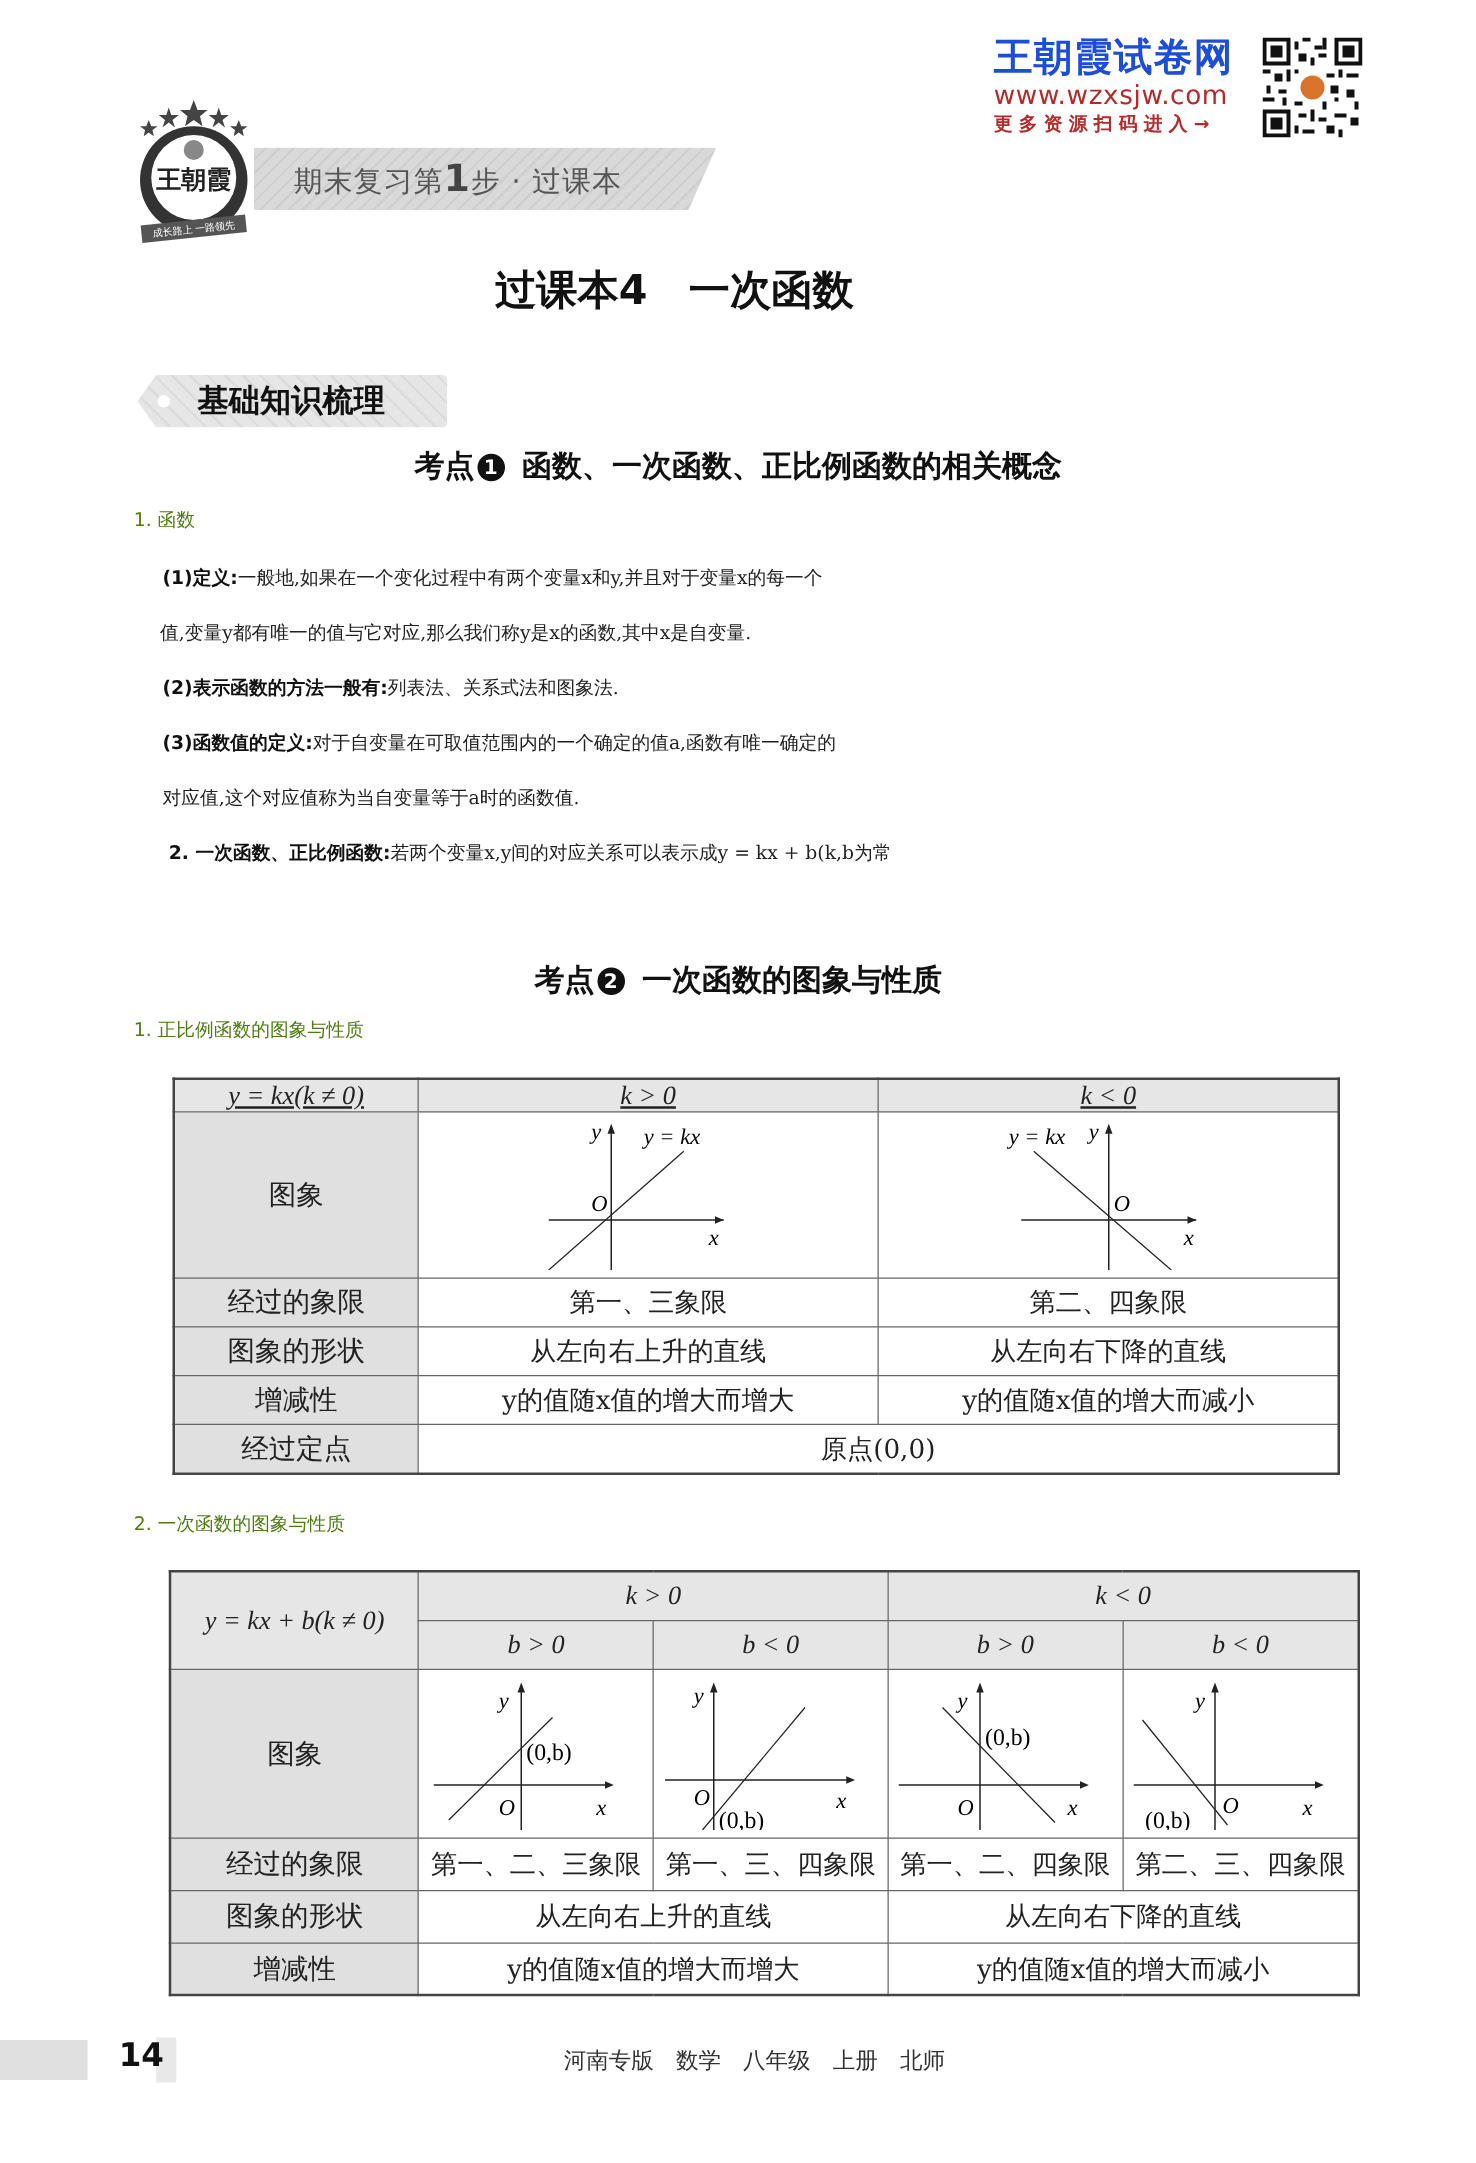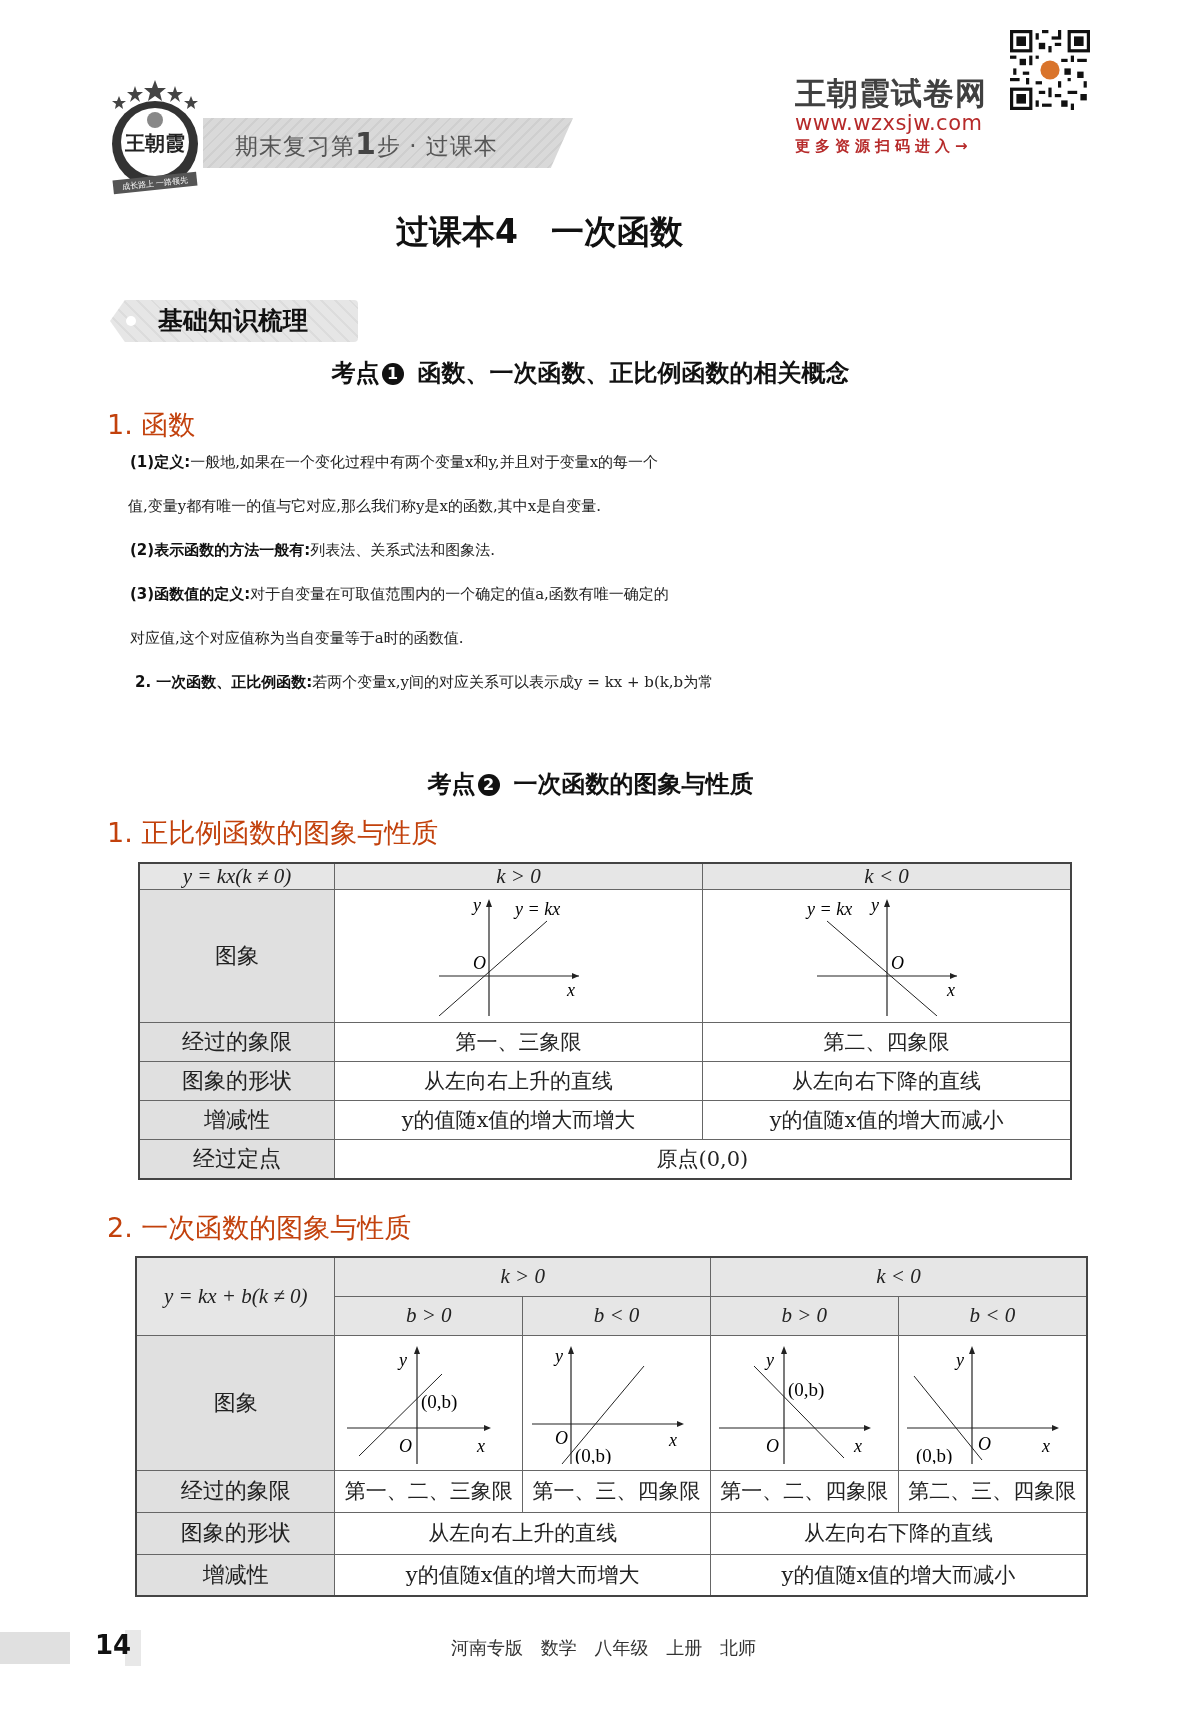--- a/index.html
+++ b/index.html
@@ -10,38 +10,38 @@
   .serif { font-family: "DejaVu Serif", "Liberation Serif", serif; }
 
   
   #logo { left:105px; top:78px; width:100px; height:122px; }
   #banner { left:203px; top:118px; width:370px; height:50px;
             background: repeating-linear-gradient(135deg,#d9d9d9 0 6px,#cfcfcf 6px 8px);
             clip-path: polygon(0 0,100% 0,94% 100%,0 100%); }
   #banner-text { left:235px; top:126px; font-size:23px; color:#555; letter-spacing:1px; }
   #banner-text .big { font-size:30px; font-weight:bold; color:#444; }
   #brand-block { left:795px; top:28px; width:210px; }
-  #brand-name { font-size:31px; font-weight:bold; color:#404040; letter-spacing:1px; line-height:36px;margin-top:47px; }
+  #brand-name { font-size:31px; font-weight:bold; color:#1d4ed8; letter-spacing:1px; line-height:36px; }
   #brand-url { font-size:21px; color:#b62a2a; line-height:24px; letter-spacing:0.5px; }
   #brand-cta { font-size:15px; font-weight:bold; color:#b62a2a; letter-spacing:5px; line-height:22px; }
   #qr { left:1010px; top:30px; width:80px; height:80px; }
 
   #page-title { left:0; width:1079px; top:210px; text-align:center; font-size:33px; font-weight:bold; color:#111; }
 
   #section-tag { left:110px; top:300px; width:248px; height:42px;
                  background: repeating-linear-gradient(45deg,#e6e6e6 0 8px,#dcdcdc 8px 10px);
                  clip-path: polygon(6% 0,100% 0,100% 100%,6% 100%,0 50%); border-radius:4px; }
   #section-tag-dot { left:126px; top:316px; width:10px; height:10px; border-radius:50%; background:#fff; }
   #section-tag-text { left:158px; top:304px; font-size:25px; font-weight:bold; color:#111; }
 
   .kp-title { left:0; width:1181px; text-align:center; font-size:24px; font-weight:bold; color:#111; }
   .kp-title .num { display:inline-block; width:22px; height:22px; border-radius:50%; background:#111; color:#fff;
                    font-size:16px; line-height:22px; text-align:center; vertical-align:2px; margin:0 14px 0 2px; }
 
-  .h1 { font-size:27px; color:#c2410c; }
+  .h1 { font-size:15px; color:#4d7c0f; }
   .para { font-size:15px; color:#222; line-height:44px; }
   .para b { font-family: "DejaVu Sans", "Liberation Sans", sans-serif; font-weight:bold; color:#111; }
 
   
   table.t { position:absolute; border-collapse:collapse; border:2px solid #444; }
   table.t td { border:1px solid #666; text-align:center; vertical-align:middle; font-size:21px; color:#222; padding:0; }
   table.t td.head { background:#e6e6e6; }
   table.t td.rowh { background:#e0e0e0; font-size:22px; }
   table.t td .m { font-family:"Liberation Serif","DejaVu Serif",serif; font-style:italic; }
   svg text { font-family:"Liberation Serif","DejaVu Serif",serif; }
@@ -161,21 +161,21 @@
 
 <div class="abs h1 sans" style="left:107px;top:815px;">1. 正比例函数的图象与性质</div>
 
 <table class="t" style="left:138px;top:862px;width:934px;">
   <colgroup>
       <col style="width:196px">
       <col style="width:369px">
       <col style="width:369px">
     </colgroup>
   <tbody>
-      <tr style="height:25px;">
+      <tr style="height:25px;text-decoration:underline;">
     <td class="head m"><span class="m">y = kx(k ≠ 0)</span></td>
     <td class="head"><span class="m">k &gt; 0</span></td>
     <td class="head"><span class="m">k &lt; 0</span></td>
   </tr>
   <tr style="height:133px;">
     <td class="rowh">图象</td>
     <td>
       <svg width="200" height="125" viewBox="0 0 200 125">
         <line x1="20" y1="85" x2="160" y2="85" stroke="#222" stroke-width="1.2"></line>
         <polygon points="160,85 153,82 153,88" fill="#222"></polygon>

